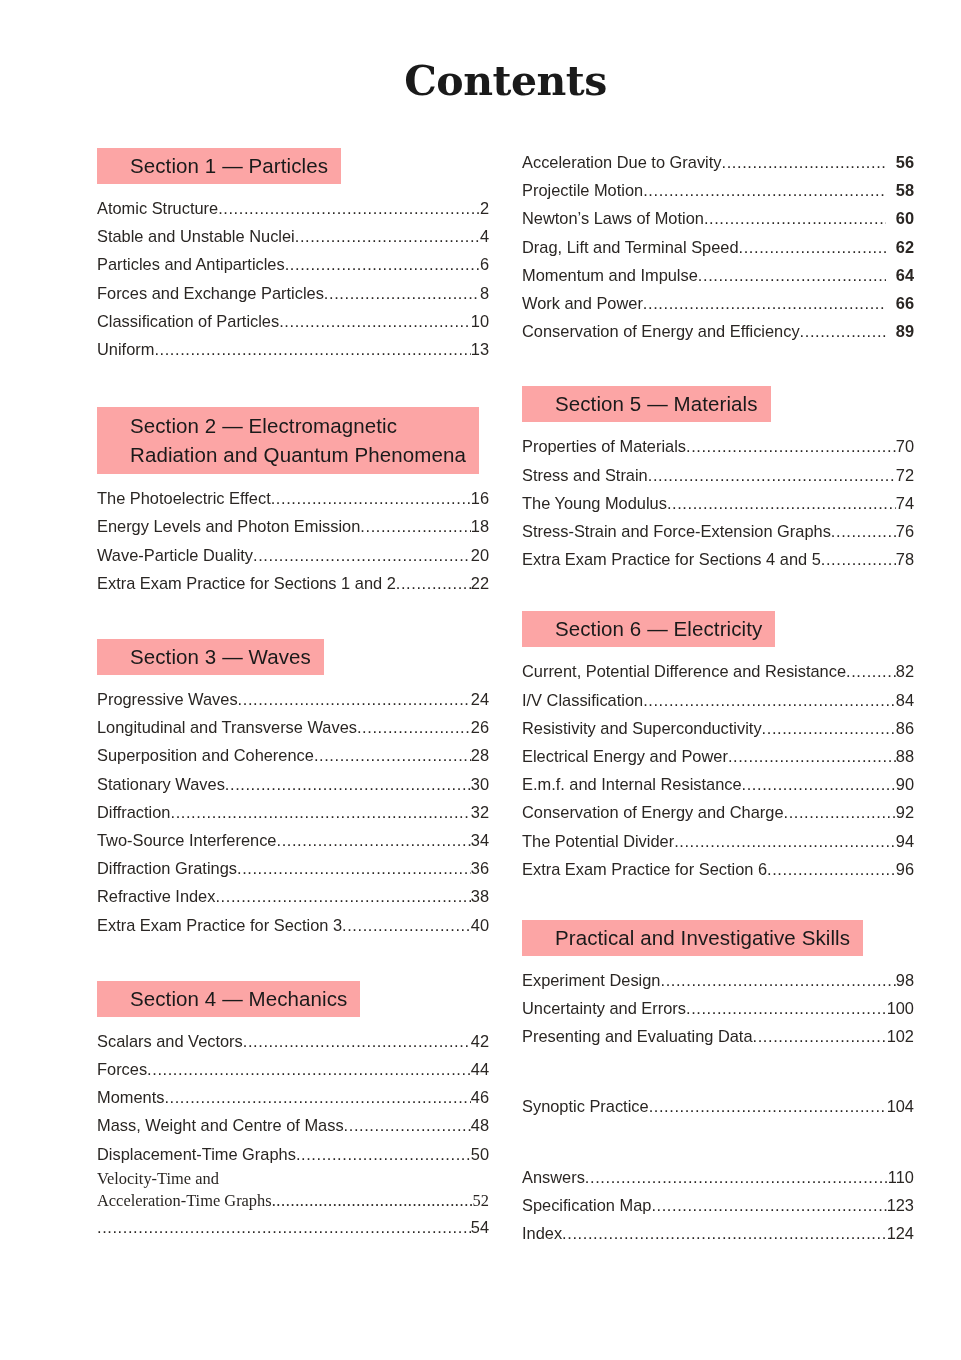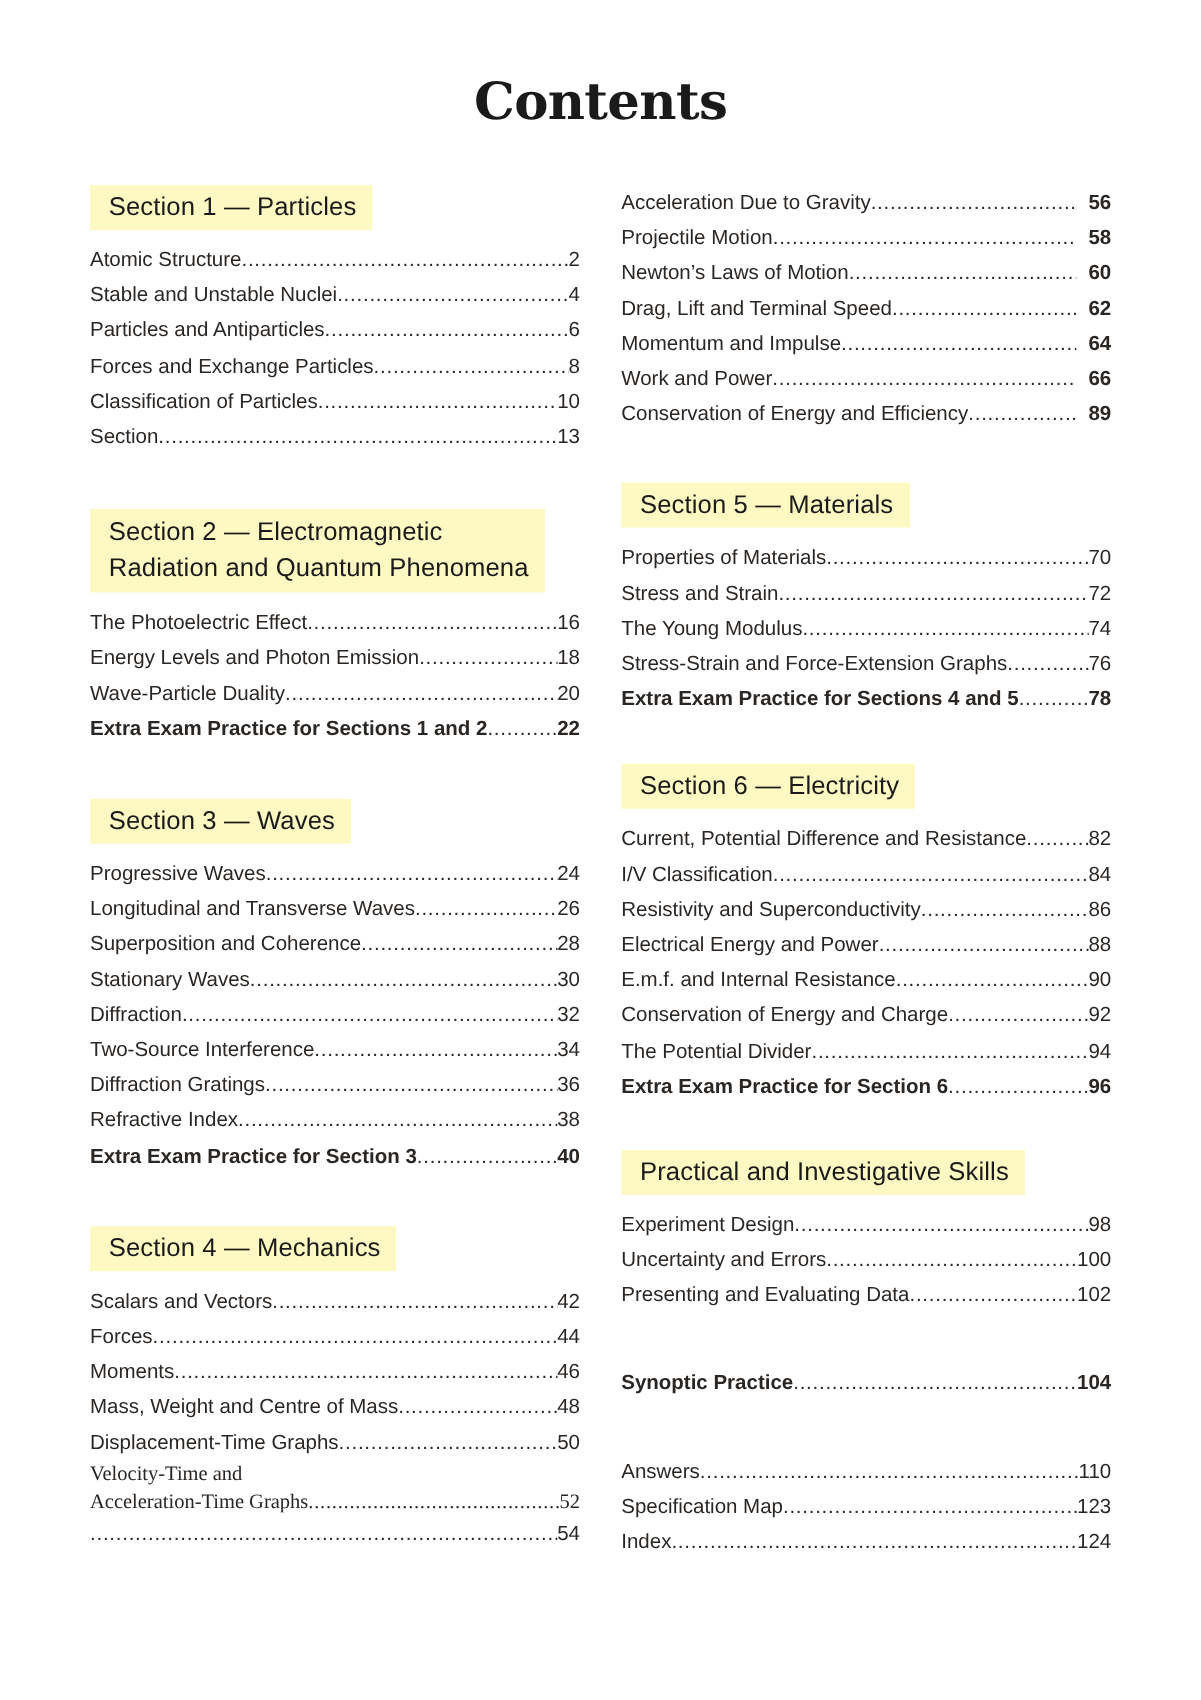--- a/index.html
+++ b/index.html
@@ -14,20 +14,21 @@
     font-family: "Liberation Sans", sans-serif;
     color: #231f20;
     overflow: hidden;
   }
 
   #page {
     position: relative;
     width: 786px;
     height: 1360px;
     background: #ffffff;
+    margin-left: 25px;
   }
 
   
   .page-title {
     position: absolute;
     top: 57px;
     left: 0;
     width: 961px;
     text-align: center;
     font-family: "DejaVu Serif", "Liberation Serif", serif;
@@ -43,24 +44,24 @@
     top: 148px;
   }
   .col-left  { left: 72px;  width: 392px; }
   .col-right { left: 497px; width: 392px; }
 
   
   .section-block { margin-bottom: 0; }
 
   .section-header {
     display: inline-block;
-    background: #fef9c3;
+    background: #fca5a5;
     font-size: 20.5px;
     line-height: 31px;
-    padding: 2px 13px 3px 15px;
+    padding: 2px 13px 3px 33px;
     color: #1a1a1a;
     white-space: pre-line;
     letter-spacing: 0.1px;
   }
   .section-header.two-line {
     line-height: 29px;
     padding-top: 4px;
     padding-bottom: 5px;
   }
 
@@ -90,21 +91,21 @@
     color: #2a2623;
     letter-spacing: 0.6px;
     font-size: 16.4px;
   }
   .toc-entry .page-no {
     flex: 0 0 auto;
     text-align: right;
   }
   .toc-entry.bold .label,
   .toc-entry.bold .page-no {
-    font-weight: bold;
+    font-weight: normal;
   }
 
   
   .toc-entry.stacked {
     display: block;
     white-space: normal;
     line-height: 22.5px;
     font-family: Liberation Serif, serif;
   }
   .toc-entry.stacked .first-line {
@@ -153,21 +154,21 @@
             <span class="label">Forces and Exchange Particles</span>
             <span class="leader">........................................................................................................................................................................................................</span>
             <span class="page-no">8</span>
           </li>
           <li class="toc-entry">
             <span class="label">Classification of Particles</span>
             <span class="leader">........................................................................................................................................................................................................</span>
             <span class="page-no">10</span>
           </li>
           <li class="toc-entry">
-            <span class="label">Section</span>
+            <span class="label">Uniform</span>
             <span class="leader">........................................................................................................................................................................................................</span>
             <span class="page-no">13</span>
           </li>
         </ul></div>
       <div style="height: 44px;"></div>
       <div class="section-block"><div class="section-header two-line">Section 2 — Electromagnetic
 Radiation and Quantum Phenomena</div><ul class="toc-list entries-pad">
           <li class="toc-entry">
             <span class="label">The Photoelectric Effect</span>
             <span class="leader">........................................................................................................................................................................................................</span>

